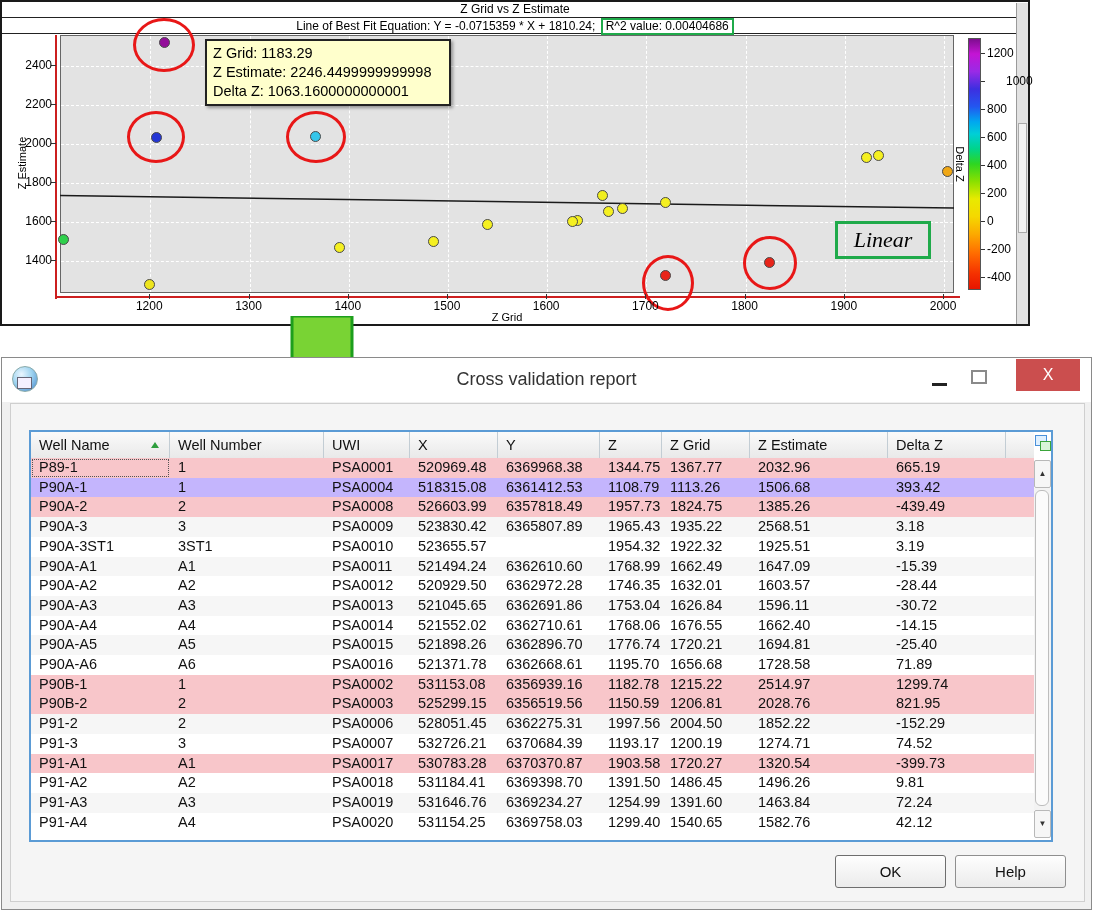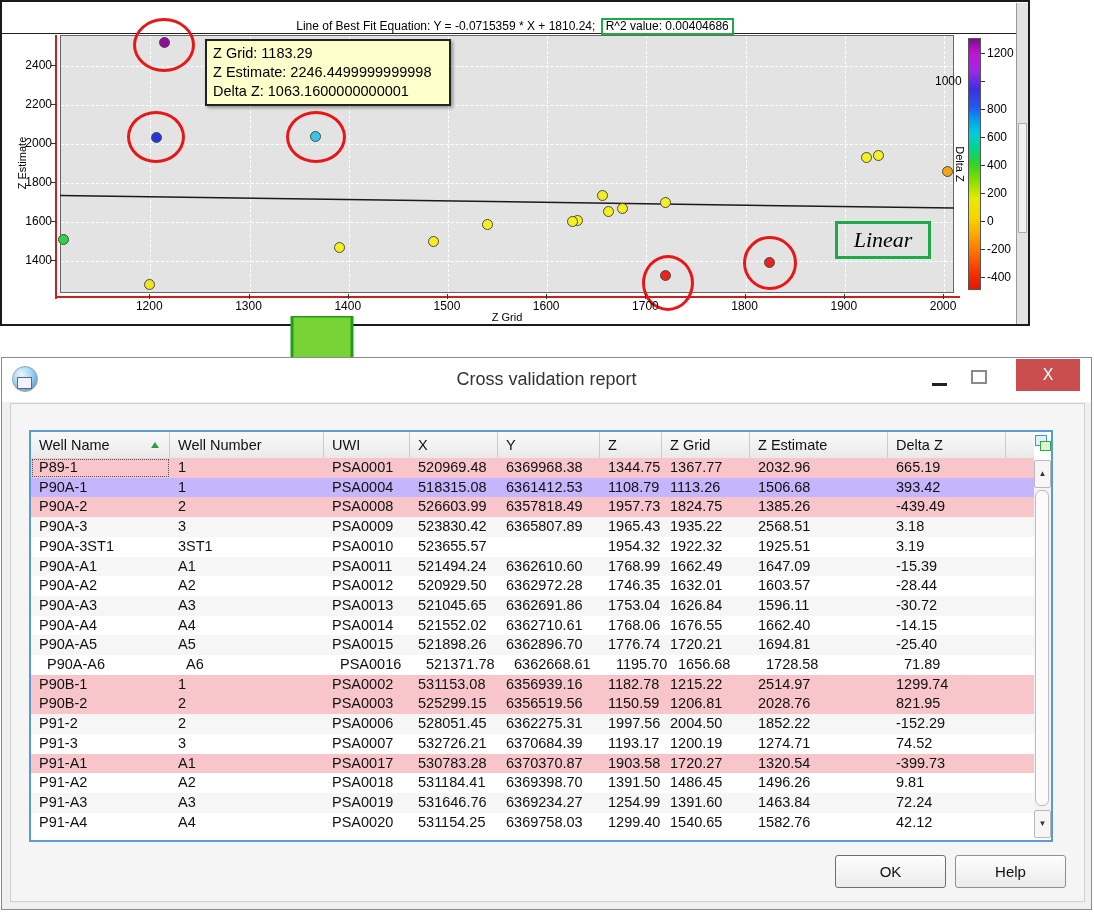--- a/index.html
+++ b/index.html
@@ -108,20 +108,21 @@
        font-size:15px;line-height:31px;color:#111;}
   .btn.ok{left:833px;top:497px;border-color:#6e6e6e;}
   .btn.help{left:953px;top:497px;}
 </style>
 </head>
 <body>
 
 <div class="screen">
 
   <div class="chart-window abs" id="chart-window">
+    <div class="chart-title abs">Z Grid vs Z Estimate</div>
     <div class="chart-subtitle abs">
       <span>Line of Best Fit Equation: Y = -0.0715359 * X + 1810.24;</span>
       <span class="r2-box">R^2 value: 0.00404686</span>
     </div>
 
     <div class="plot-area abs" id="plot-area">
         <div class="gridline-v" style="left: 89.3008px;"></div>
         <div class="gridline-v" style="left: 188.524px;"></div>
         <div class="gridline-v" style="left: 287.747px;"></div>
         <div class="gridline-v" style="left: 386.97px;"></div>
@@ -213,21 +214,21 @@
       <div class="tick-label-y" style="left: 12px; top: 173.039px;">1800</div>
       <div class="tick-mark" style="left: 49px; top: 141.036px; width: 5px; height: 1px;"></div>
       <div class="tick-label-y" style="left: 12px; top: 134.036px;">2000</div>
       <div class="tick-mark" style="left: 49px; top: 102.034px; width: 5px; height: 1px;"></div>
       <div class="tick-label-y" style="left: 12px; top: 95.034px;">2200</div>
       <div class="tick-mark" style="left: 49px; top: 63.0317px; width: 5px; height: 1px;"></div>
       <div class="tick-label-y" style="left: 12px; top: 56.0317px;">2400</div>
       <div class="tick-mark" style="left: 979px; top: 51.4px; width: 4px; height: 1px;"></div>
       <div class="cb-tick-label" style="left: 985px; top: 44.4px;">1200</div>
       <div class="tick-mark" style="left: 979px; top: 79.4px; width: 4px; height: 1px;"></div>
-      <div class="cb-tick-label" style="left: 933px; top: 72.4px;">1000</div>
+      <div class="cb-tick-label" style="left: 1004px; top: 72.4px;">1000</div>
       <div class="tick-mark" style="left: 979px; top: 107.4px; width: 4px; height: 1px;"></div>
       <div class="cb-tick-label" style="left: 985px; top: 100.4px;">800</div>
       <div class="tick-mark" style="left: 979px; top: 135.4px; width: 4px; height: 1px;"></div>
       <div class="cb-tick-label" style="left: 985px; top: 128.4px; text-align: right;">600</div>
       <div class="tick-mark" style="left: 979px; top: 163.4px; width: 4px; height: 1px;"></div>
       <div class="cb-tick-label" style="left: 985px; top: 156.4px;">400</div>
       <div class="tick-mark" style="left: 979px; top: 191.4px; width: 4px; height: 1px;"></div>
       <div class="cb-tick-label" style="left: 985px; top: 184.4px;">200</div>
       <div class="tick-mark" style="left: 979px; top: 219.4px; width: 4px; height: 1px;"></div>
       <div class="cb-tick-label" style="left: 985px; top: 212.4px;">0</div>
@@ -374,21 +375,21 @@
             <div class="td" style="left: 0px; width: 139px;">P90A-A5</div>
             <div class="td" style="left: 139px; width: 154px;">A5</div>
             <div class="td" style="left: 293px; width: 86px;">PSA0015</div>
             <div class="td" style="left: 379px; width: 88px;">521898.26</div>
             <div class="td" style="left: 467px; width: 102px;">6362896.70</div>
             <div class="td" style="left: 569px; width: 62px;">1776.74</div>
             <div class="td" style="left: 631px; width: 88px;">1720.21</div>
             <div class="td" style="left: 719px; width: 138px;">1694.81</div>
             <div class="td" style="left: 857px; width: 118px;">-25.40</div>
           </div>
-          <div class="trow" style="top: 197px; background: rgb(255, 255, 255); margin-left: 8px;">
+          <div class="trow" style="top: 197px; background: rgb(255, 255, 255);">
             <div class="td" style="left: 0px; width: 139px;">P90A-A6</div>
             <div class="td" style="left: 139px; width: 154px;">A6</div>
             <div class="td" style="left: 293px; width: 86px;">PSA0016</div>
             <div class="td" style="left: 379px; width: 88px;">521371.78</div>
             <div class="td" style="left: 467px; width: 102px;">6362668.61</div>
             <div class="td" style="left: 569px; width: 62px;">1195.70</div>
             <div class="td" style="left: 631px; width: 88px;">1656.68</div>
             <div class="td" style="left: 719px; width: 138px;">1728.58</div>
             <div class="td" style="left: 857px; width: 118px;">71.89</div>
           </div>

